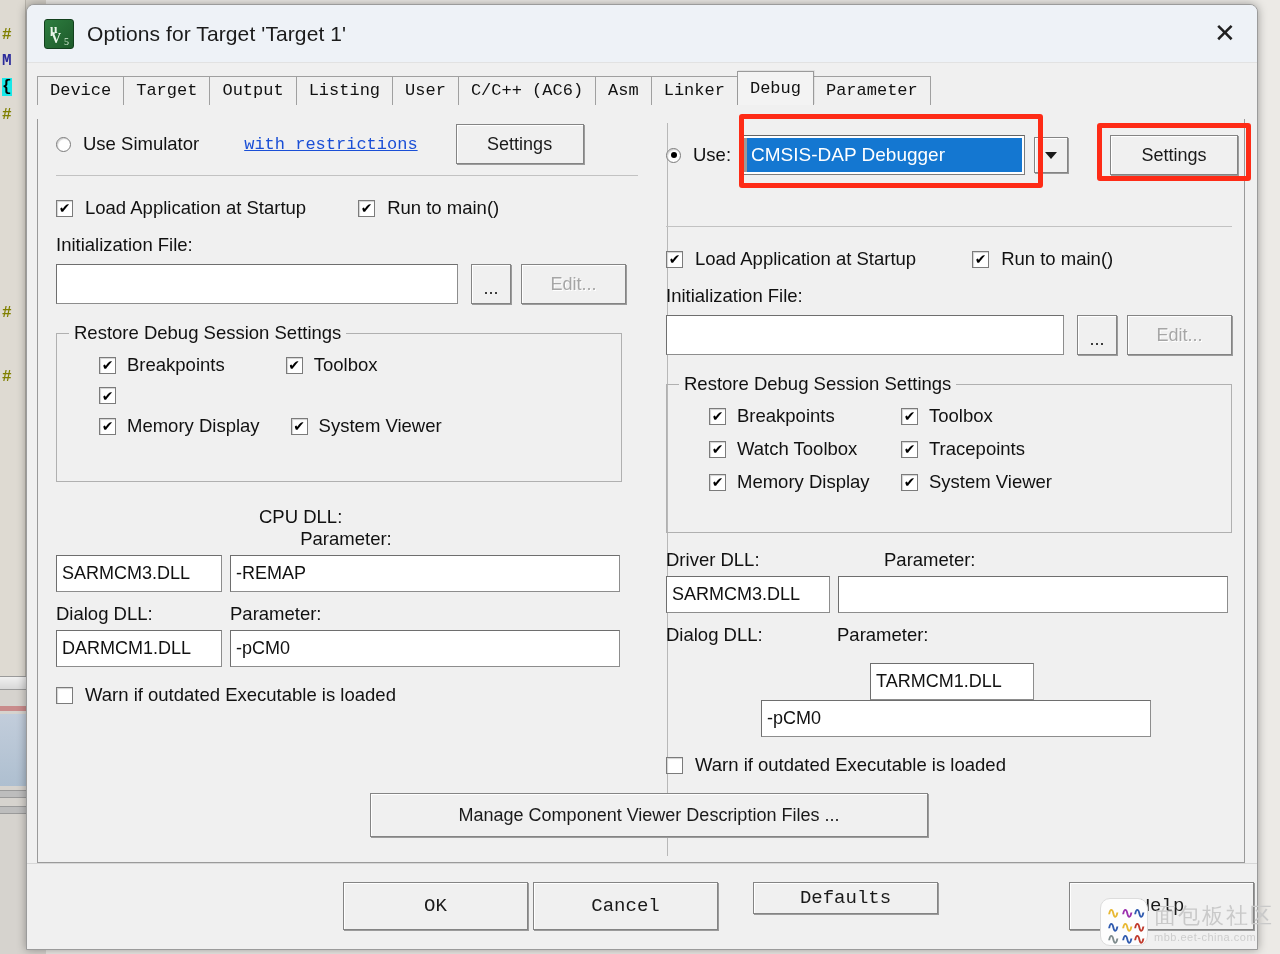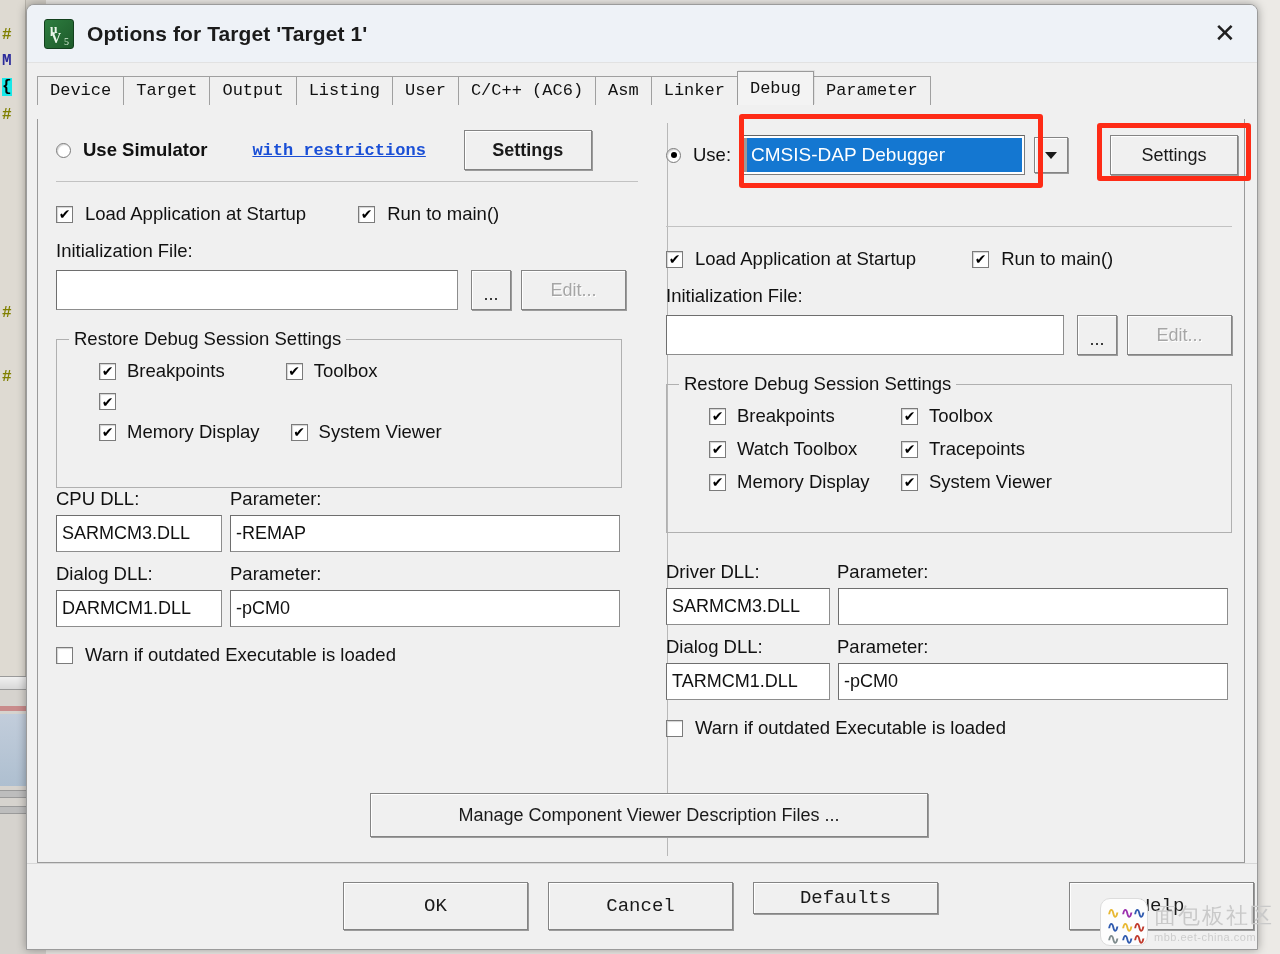--- a/index.html
+++ b/index.html
@@ -59,21 +59,21 @@
     width: 30px; height: 30px; margin-left: 17px; margin-right: 13px;
     background: linear-gradient(135deg,#2d7d3f,#1d5a2a);
     border: 1px solid #12401d; border-radius: 3px;
     display: flex; align-items: center; justify-content: center;
     font-family: "Liberation Serif", serif; color: #fff;
     position: relative; flex: none;
   }
   .app-icon .mu { position:absolute; top:1px; left:5px; font-size:13px; font-weight:bold; color:#eaf6ea; }
   .app-icon .v  { position:absolute; bottom:1px; left:6px; font-size:14px; font-weight:bold; color:#eaf6ea; }
   .app-icon .n  { position:absolute; bottom:1px; right:4px; font-size:10px; color:#cfe8cf; }
-  .title-text { font-size: 21px; color: #1b1b1b; letter-spacing:.1px;font-weight:bold; }
+  .title-text { font-size: 21px; color: #1b1b1b; letter-spacing:.1px; }
   .close-btn {
     position: absolute; right: 0; top: 0; width: 64px; height: 57px;
     display:flex; align-items:center; justify-content:center;
     font-size: 26px; color:#202020; font-weight:300; cursor:default;
   }
 
   
   .tabstrip {
     position: relative; height: 34px; margin: 8px 0 0 10px;
     display: flex; align-items: flex-end;
@@ -234,21 +234,21 @@
     <div class="tab active">Debug</div>
     <div class="tab">Parameter</div>
   </div>
 
   <div class="body-area">
     <div class="vdiv"></div>
     <div class="panes">
 
       <div class="pane left">
 
-        <div class="row" style="height:30px; margin-top:6px;font-weight:bold;">
+        <div class="row" style="height:30px; ">
           <span class="radio"></span>
           <span class="lbl" style="margin-left:12px;">Use Simulator</span>
           <span class="link" style="margin-left:45px;">with restrictions</span>
           <span class="btn" style="width:128px;height:40px;margin-left:38px;">Settings</span>
         </div>
 
 
         <div class="hsep" style="margin-top:16px; width:582px;"></div>
 
         <div class="row" style="height:28px; margin-top:18px;">
@@ -292,21 +292,21 @@
                 <span class="tick">✔</span>
               </span>
             <span class="lbl" style="margin-left:11px;">Memory Display</span>
             <span class="cbx on" style="margin-left:31px;">
                 <span class="tick">✔</span>
               </span>
             <span class="lbl" style="margin-left:11px;">System Viewer</span>
           </div>
         </fieldset>
 
-        <div class="row" style="margin-top:0;">
+        <div class="row" style="margin-top:24px;flex-direction:column;">
           <span class="lbl" style="width:174px;">CPU DLL:</span>
           <span class="lbl">Parameter:</span>
         </div>
         <div class="row" style="margin-top:5px;">
           <span class="tf" style="width:166px;height:37px;">SARMCM3.DLL</span>
           <span class="tf" style="width:390px;height:37px;margin-left:8px;">-REMAP</span>
         </div>
 
         <div class="row" style="margin-top:11px;">
           <span class="lbl" style="width:174px;">Dialog DLL:</span>
@@ -387,52 +387,52 @@
                 <span class="tick">✔</span>
               </span>
             <span class="lbl" style="margin-left:11px;width:164px;">Memory Display</span>
             <span class="cbx on">
                 <span class="tick">✔</span>
               </span>
             <span class="lbl" style="margin-left:11px;">System Viewer</span>
           </div>
         </fieldset>
 
-        <div class="row" style="margin-top:28px;">
+        <div class="row" style="margin-top:16px;gap:47px;">
           <span class="lbl" style="width:171px;">Driver DLL:</span>
           <span class="lbl">Parameter:</span>
         </div>
         <div class="row" style="margin-top:5px;">
           <span class="tf" style="width:164px;height:37px;">SARMCM3.DLL</span>
           <span class="tf" style="width:390px;height:37px;margin-left:8px;"></span>
         </div>
 
         <div class="row" style="margin-top:11px;">
           <span class="lbl" style="width:171px;">Dialog DLL:</span>
           <span class="lbl">Parameter:</span>
         </div>
-        <div class="row" style="margin-top:5px;">
+        <div class="row" style="margin-top:17px;flex-direction:column;">
           <span class="tf" style="width:164px;height:37px;">TARMCM1.DLL</span>
           <span class="tf" style="width:390px;height:37px;margin-left:8px;">-pCM0</span>
         </div>
 
         <div class="row" style="margin-top:17px;">
           <span class="cbx"></span>
           <span class="lbl" style="margin-left:12px;">Warn if outdated Executable is loaded</span>
         </div>
       </div>
     </div>
 
     <div class="btn" style="position:absolute; left:332px; top:674px; width:558px; height:44px; z-index:5;">Manage Component Viewer Description Files ...</div>
   </div>
 
   <div class="footer">
     <div class="line"></div>
     <div class="btn mono" style="position:absolute;left:316px;top:19px;width:185px;height:48px;">OK</div>
-    <div class="btn mono" style="position:absolute;left:521px;top:19px;width:185px;height:48px;">Cancel</div>
+    <div class="btn mono" style="position:absolute;left:506px;top:19px;width:185px;height:48px;">Cancel</div>
     <div class="btn mono" style="position:absolute;left:726px;top:19px;width:185px;height:32px;">Defaults</div>
     <div class="btn mono" style="position:absolute;left:1042px;top:19px;width:185px;height:48px;">Help</div>
   </div>
 
   <div class="red-rect" style="left:712px; top:109px; width:304px; height:74px;"></div>
   <div class="red-rect" style="left:1070px; top:118px; width:154px; height:58px;"></div>
 </div>
 
 <div class="wm">
   <div class="logo">

